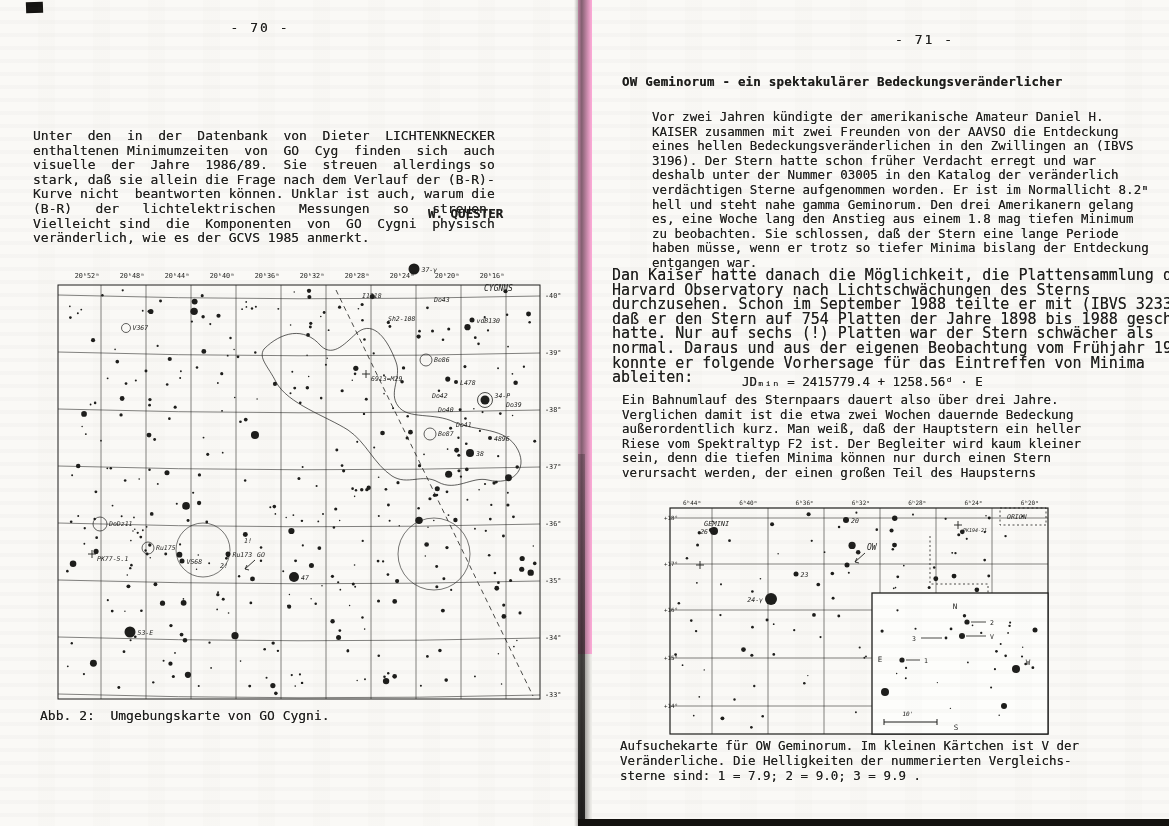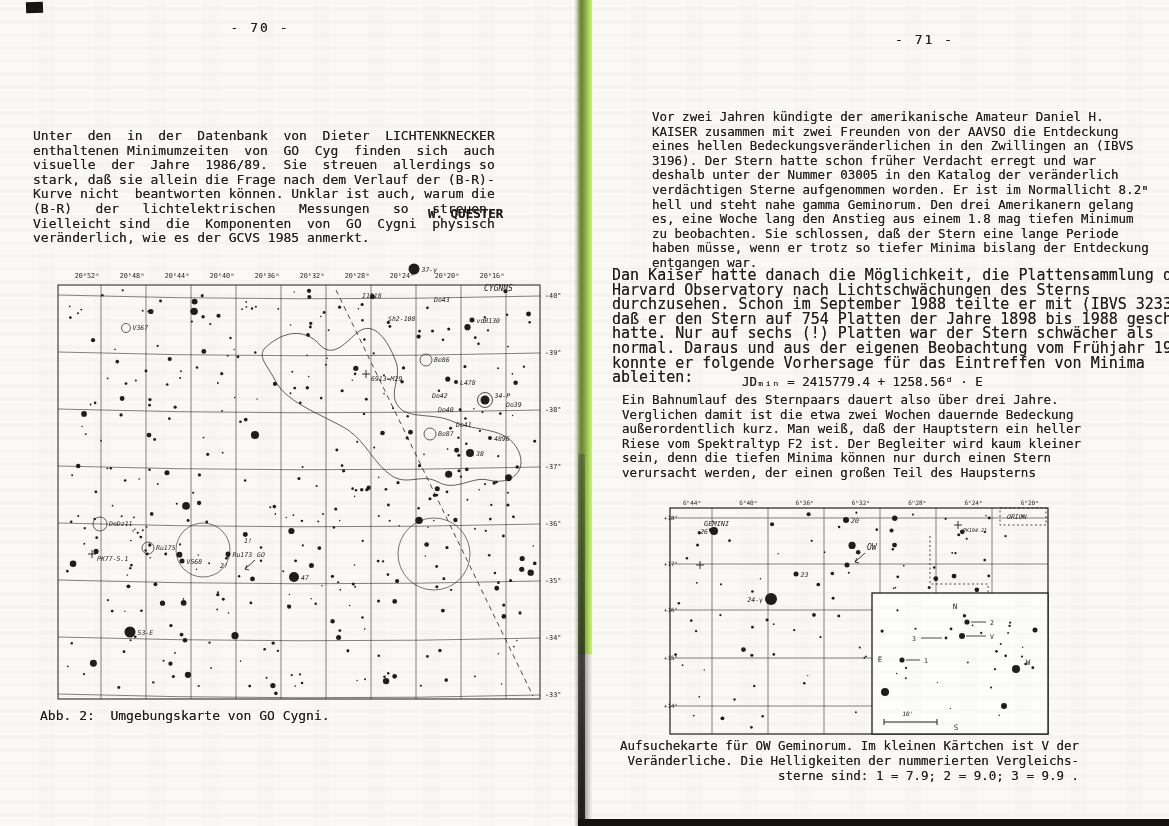--- a/index.html
+++ b/index.html
@@ -1,17 +1,17 @@
 <!DOCTYPE html>
 <html><head>
 <meta charset="utf-8">
 <style>
   html,body{margin:0;padding:0;}
   body{width:1169px;height:826px;overflow:hidden;background:#edecE8;}
-  .canvas{position:absolute;left:0;top:0;width:1169px;height:654px;background:#bef264;}
+  .canvas{position:absolute;left:0;top:0;width:1169px;height:654px;background:#f9a8d4;}
   .page{position:absolute;top:0;height:826px;background:#faf9f6;}
   .page-left{left:0;width:578px;}
   .page-right{left:592px;width:577px;}
   pre, .mono{
     margin:0;
     font-family:"DejaVu Sans Mono",monospace;
     color:#1d1d1b;
     white-space:pre;
     text-shadow:0 0 .3px rgba(20,20,20,.65);
   }
@@ -22,21 +22,21 @@
   .signature{position:absolute;left:428px;top:206px;font-size:12.5px;font-weight:bold;}
   .chart-box{position:absolute;}
   #chart-left{left:36px;top:254px;width:540px;height:452px;}
   #chart-right{left:72px;top:498px;width:392px;height:242px;}
   .caption-left{position:absolute;left:40px;top:708px;font-size:13px;line-height:15px;}
   .heading{position:absolute;left:30px;top:74px;font-size:12.5px;font-weight:bold;letter-spacing:.2px;}
   .par1{position:absolute;left:30px;top:110px;font-size:12.5px;line-height:14.6px;margin-left:30px;}
   .par2{position:absolute;left:20px;top:268px;font-size:15px;line-height:14.6px;}
   .formula{position:absolute;left:150px;top:374px;font-size:12.5px;}
   .par3{position:absolute;left:30px;top:393px;font-size:12.5px;line-height:14.6px;}
-  .caption-right{position:absolute;left:28px;top:738px;font-size:12.5px;line-height:15px;text-align:right;}
+  .caption-right{position:absolute;left:28px;top:738px;font-size:12.5px;line-height:15px;}
   .gutter{position:absolute;left:574px;top:0;width:17px;height:826px;
     background:linear-gradient(to right,rgba(0,0,0,0) 0%,rgba(45,42,40,.58) 45%,rgba(0,0,0,0) 100%);}
   .gutter:after{content:"";position:absolute;left:4px;top:55%;width:7px;height:45%;
     background:linear-gradient(to bottom,rgba(20,18,16,.25),rgba(10,9,8,.85));}
   .corner-mark{position:absolute;left:26px;top:2px;width:17px;height:11px;background:#151412;transform:rotate(-2deg);}
   .bottom-bar{position:absolute;left:578px;top:819px;width:591px;height:7px;background:#14120f;}
   .bleed{position:absolute;inset:0;pointer-events:none;opacity:.55;
     background:
       repeating-linear-gradient(0deg,transparent 0 9px,rgba(110,108,100,.05) 9px 13px),
       repeating-linear-gradient(90deg,transparent 0 38px,rgba(120,118,110,.03) 38px 55px);
@@ -539,20 +539,21 @@
           <text x="265" y="325.5" font-size="6.5" text-anchor="start" font-style="italic">47</text>
           <circle cx="94" cy="378" r="5.5" fill="#1d1d1b"></circle>
           <text x="101.5" y="380.5" font-size="6.5" text-anchor="start" font-style="italic">53-E</text>
         </svg></div>
     <pre class="caption-left">Abb. 2:  Umgebungskarte von GO Cygni.</pre>
     <div class="bleed"></div>
   </div>
 
   <div class="page page-right">
     <div class="mono pagenum pagenum-right">- 71 -</div>
+    <div class="mono heading">OW Geminorum - ein spektakulärer Bedeckungsveränderlicher</div>
     <pre class="par1">Vor zwei Jahren kündigte der amerikanische Amateur Daniel H.
 KAISER zusammen mit zwei Freunden von der AAVSO die Entdeckung
 eines hellen Bedeckungsveränderlichen in den Zwillingen an (IBVS
 3196). Der Stern hatte schon früher Verdacht erregt und war
 deshalb unter der Nummer 03005 in den Katalog der veränderlich
 verdächtigen Sterne aufgenommen worden. Er ist im Normallicht 8.2ᵐ
 hell und steht nahe gamma Geminorum. Den drei Amerikanern gelang
 es, eine Woche lang den Anstieg aus einem 1.8 mag tiefen Minimum
 zu beobachten. Sie schlossen, daß der Stern eine lange Periode
 haben müsse, wenn er trotz so tiefer Minima bislang der Entdeckung

